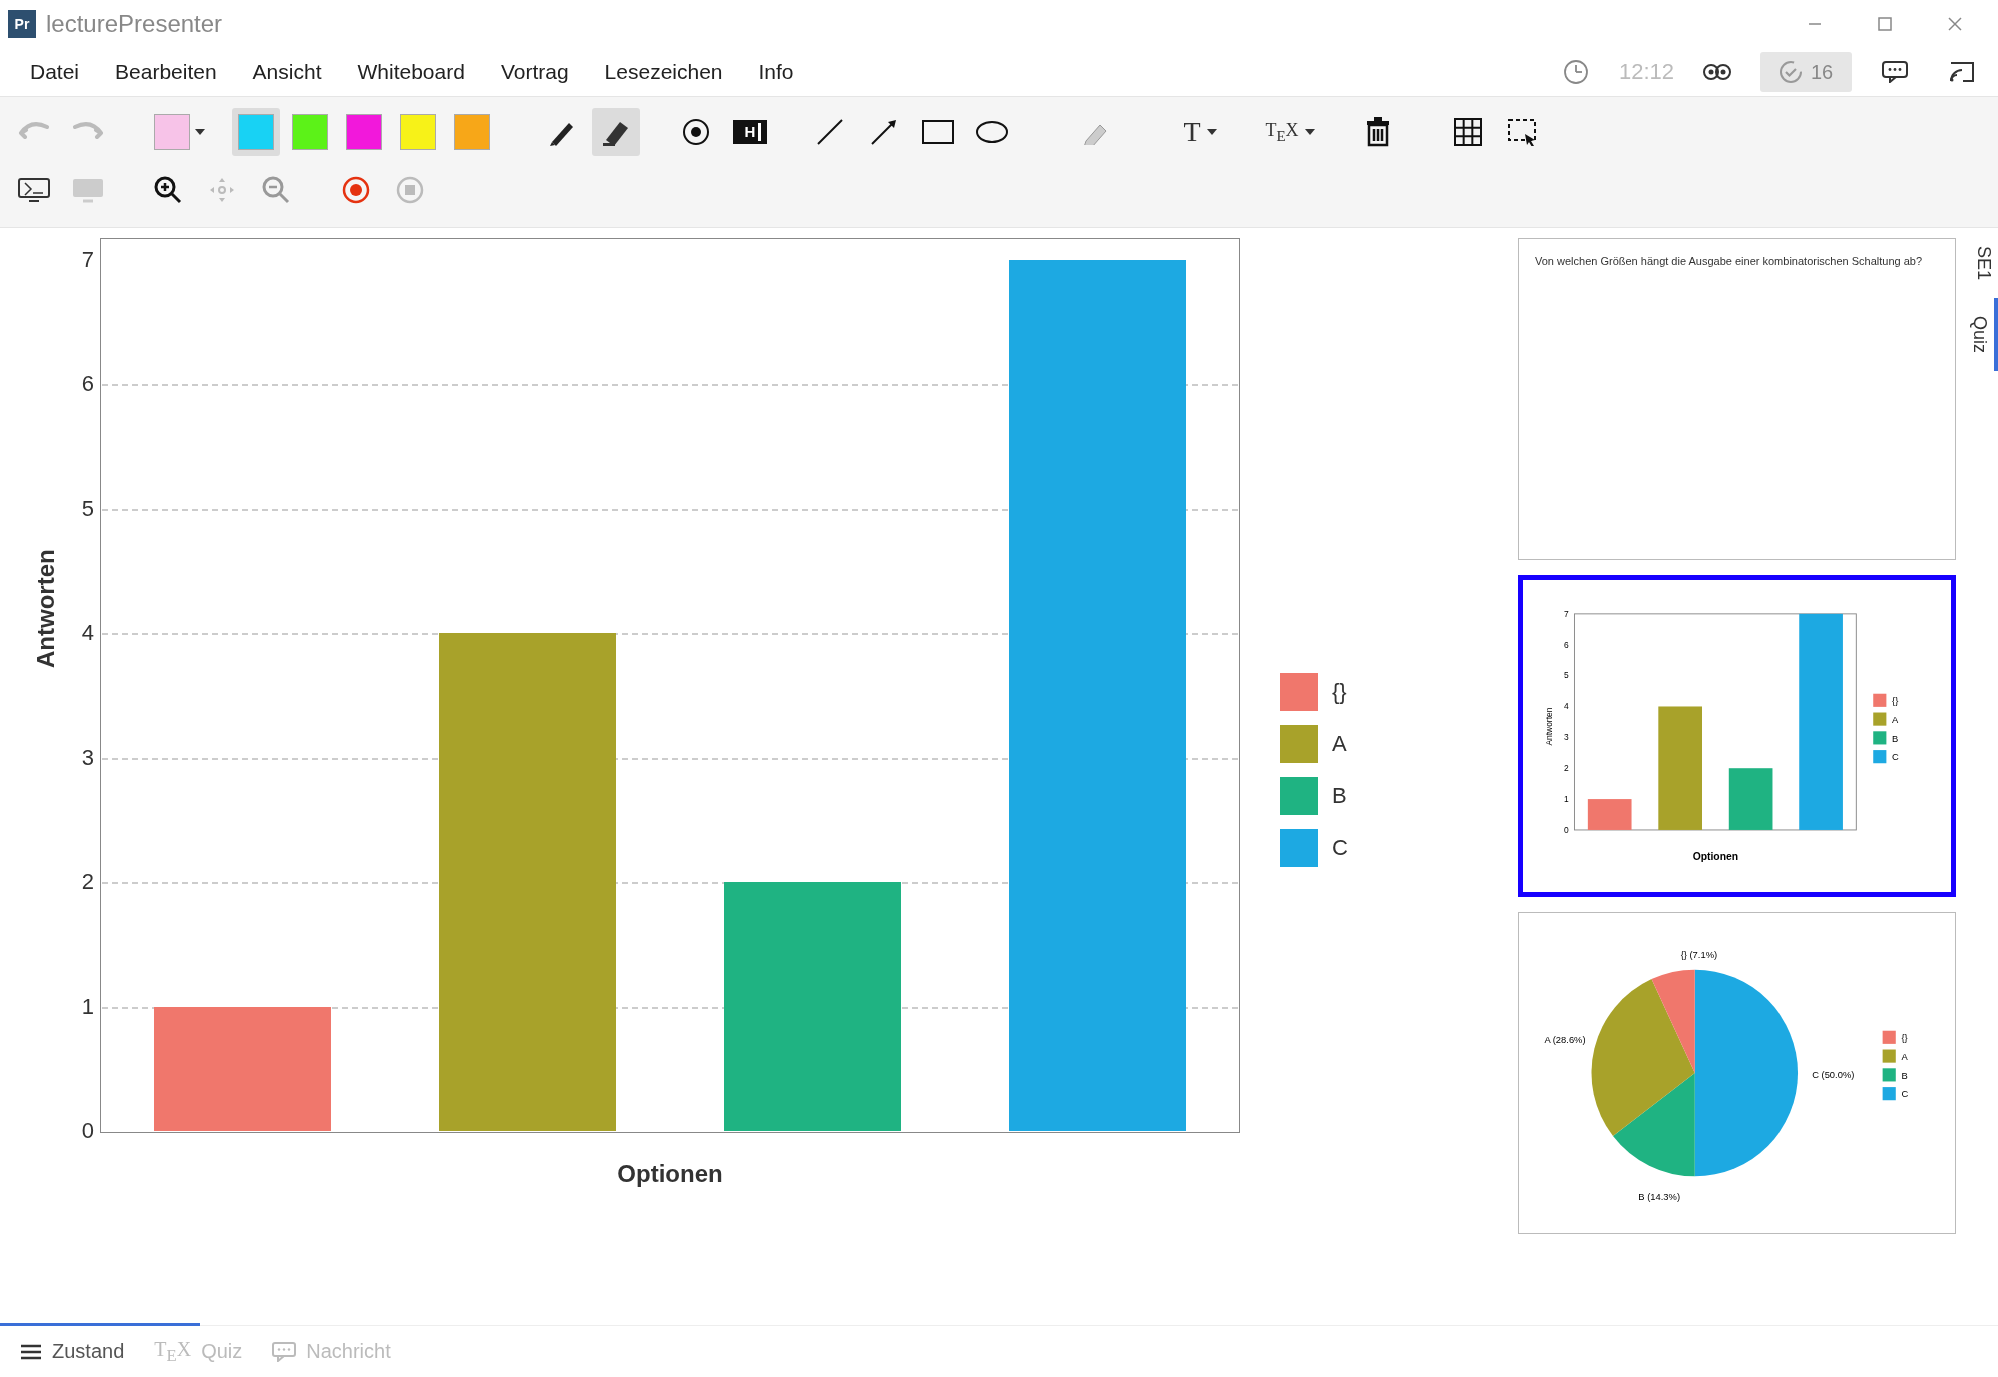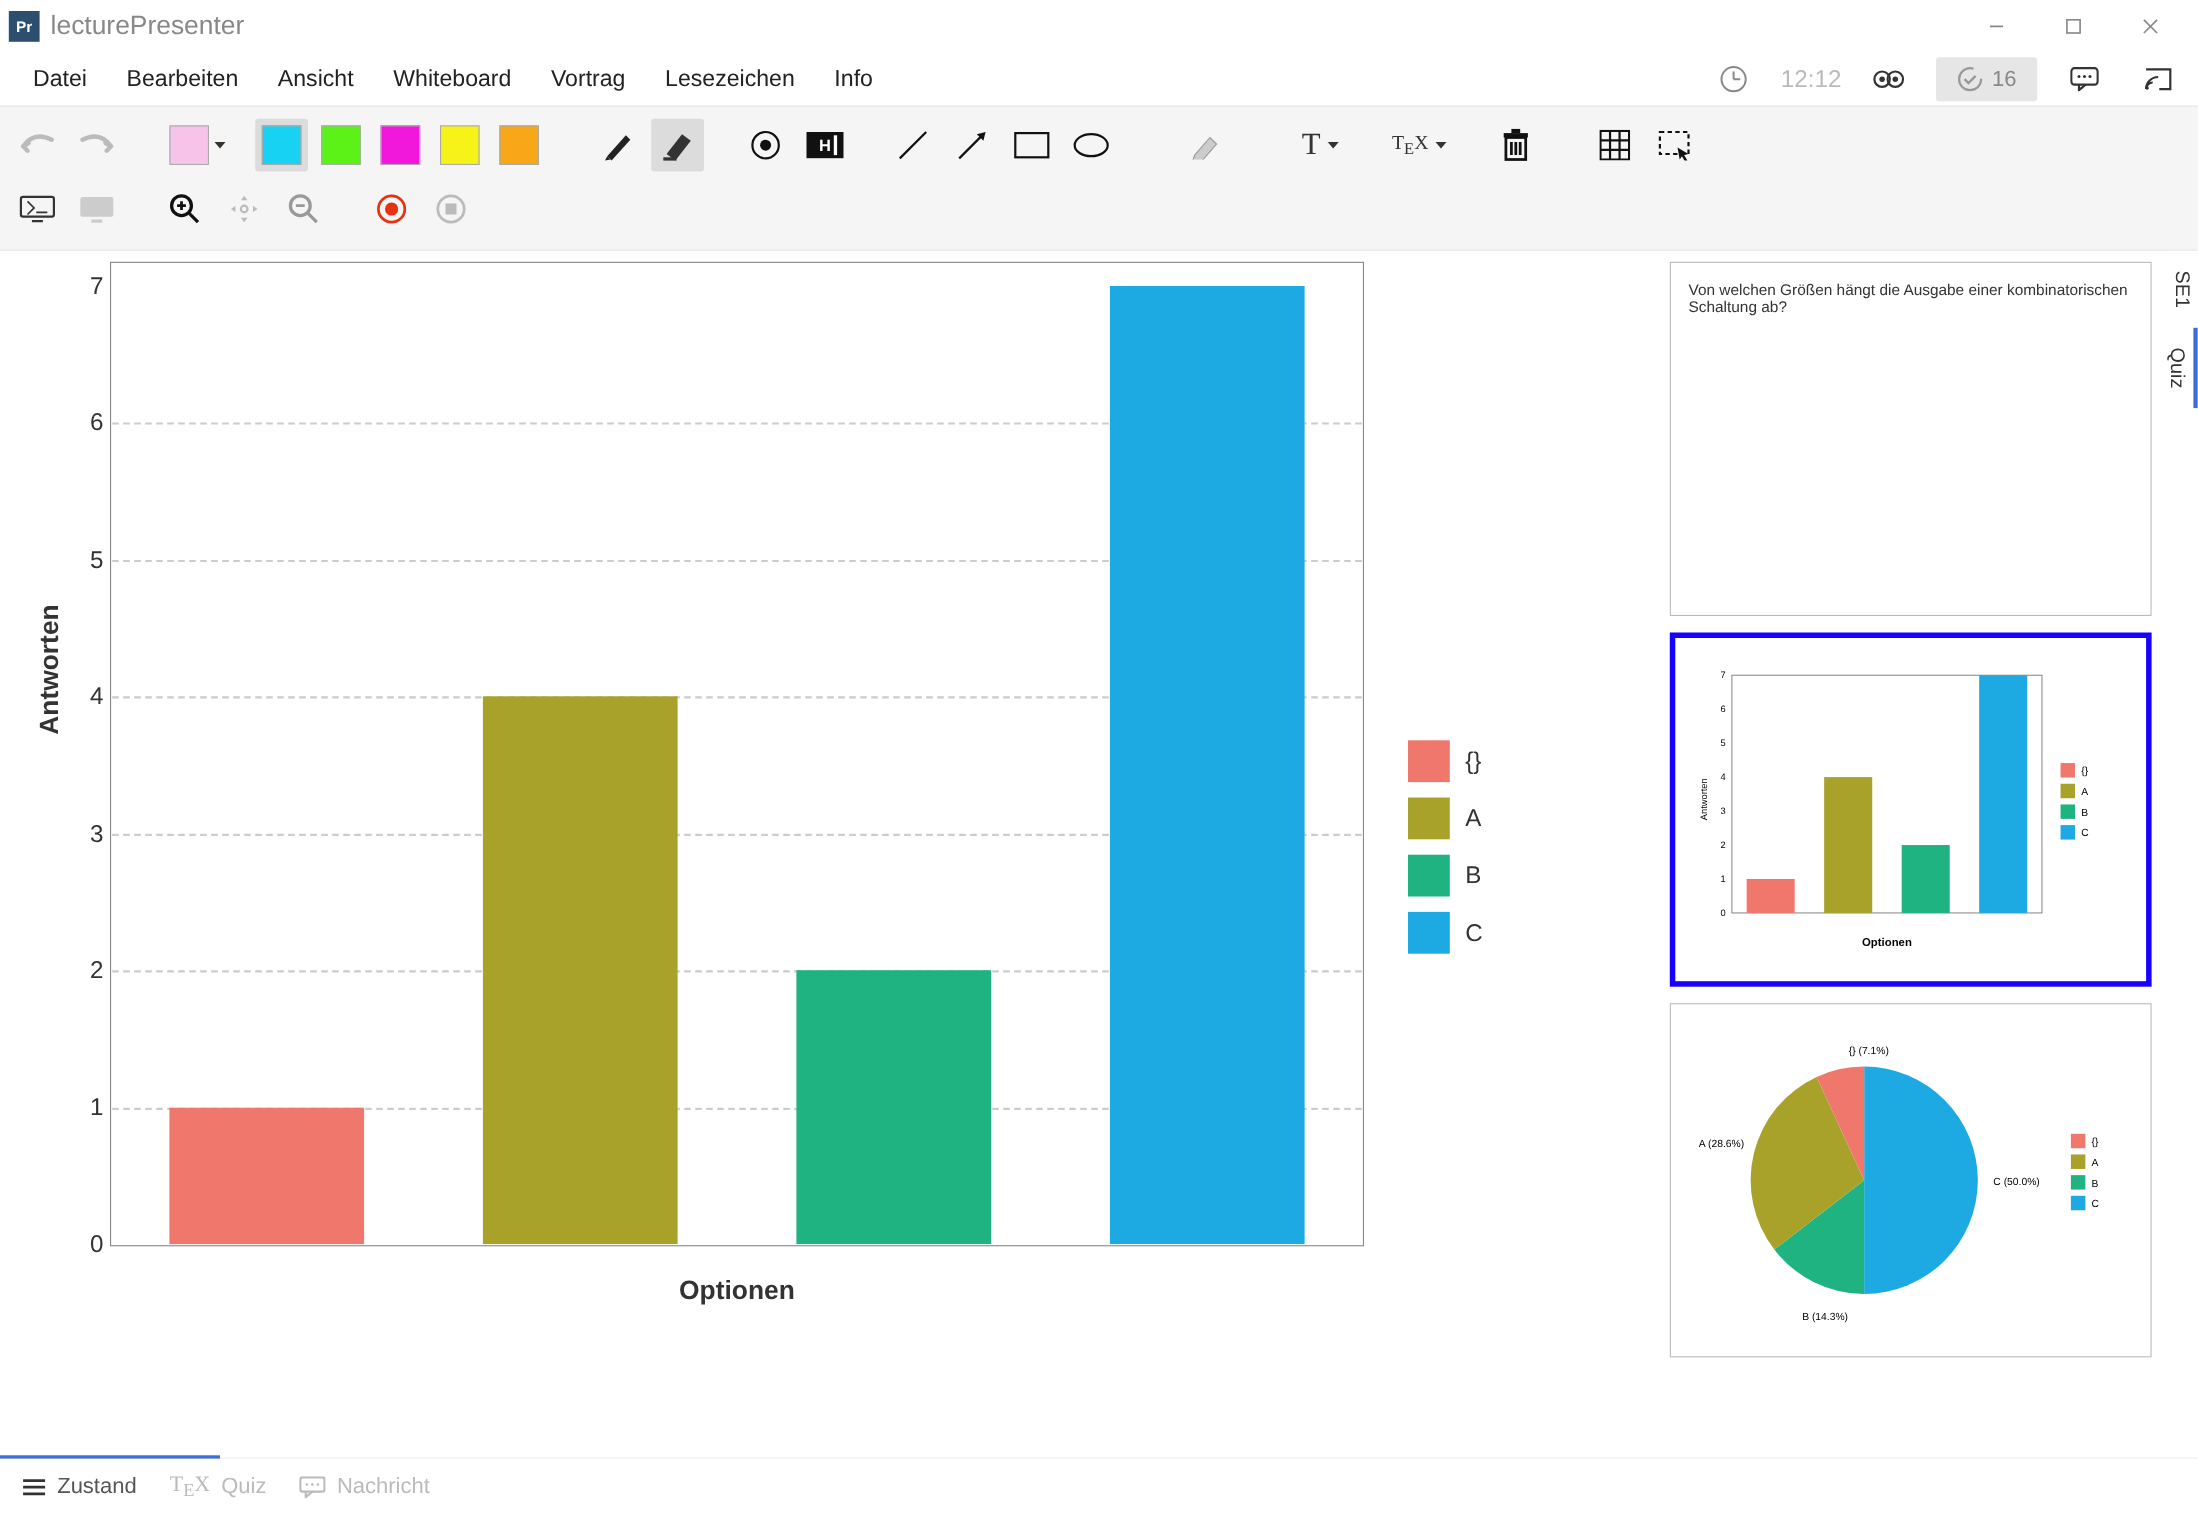--- a/index.html
+++ b/index.html
@@ -362,21 +362,21 @@
               <div class="lbl">C</div>
             </div>
           </div>
       </div>
     </div>
 
     <div class="right-panel">
       <div class="thumbs">
 
         <div class="thumb">
-          <div style="font-size:14px;font-weight:500;margin-bottom:12px">Von welchen Größen hängt die Ausgabe einer kombinatorischen Schaltung ab?</div>
+          <div style="font-size:11px;font-weight:500;margin-bottom:12px">Von welchen Größen hängt die Ausgabe einer kombinatorischen Schaltung ab?</div>
         </div>
 
         <div class="thumb selected">
           <svg viewBox="0 0 430 280" width="100%" height="100%">
             <rect x="42" y="10" width="300" height="230" fill="none" stroke="#888"></rect>
             <g id="thumb-bars">
                 <text x="36" y="243" font-size="9" text-anchor="end">0</text>
                 <text x="36" y="210.14285714285714" font-size="9" text-anchor="end">1</text>
                 <text x="36" y="177.28571428571428" font-size="9" text-anchor="end">2</text>
                 <text x="36" y="144.42857142857144" font-size="9" text-anchor="end">3</text>

